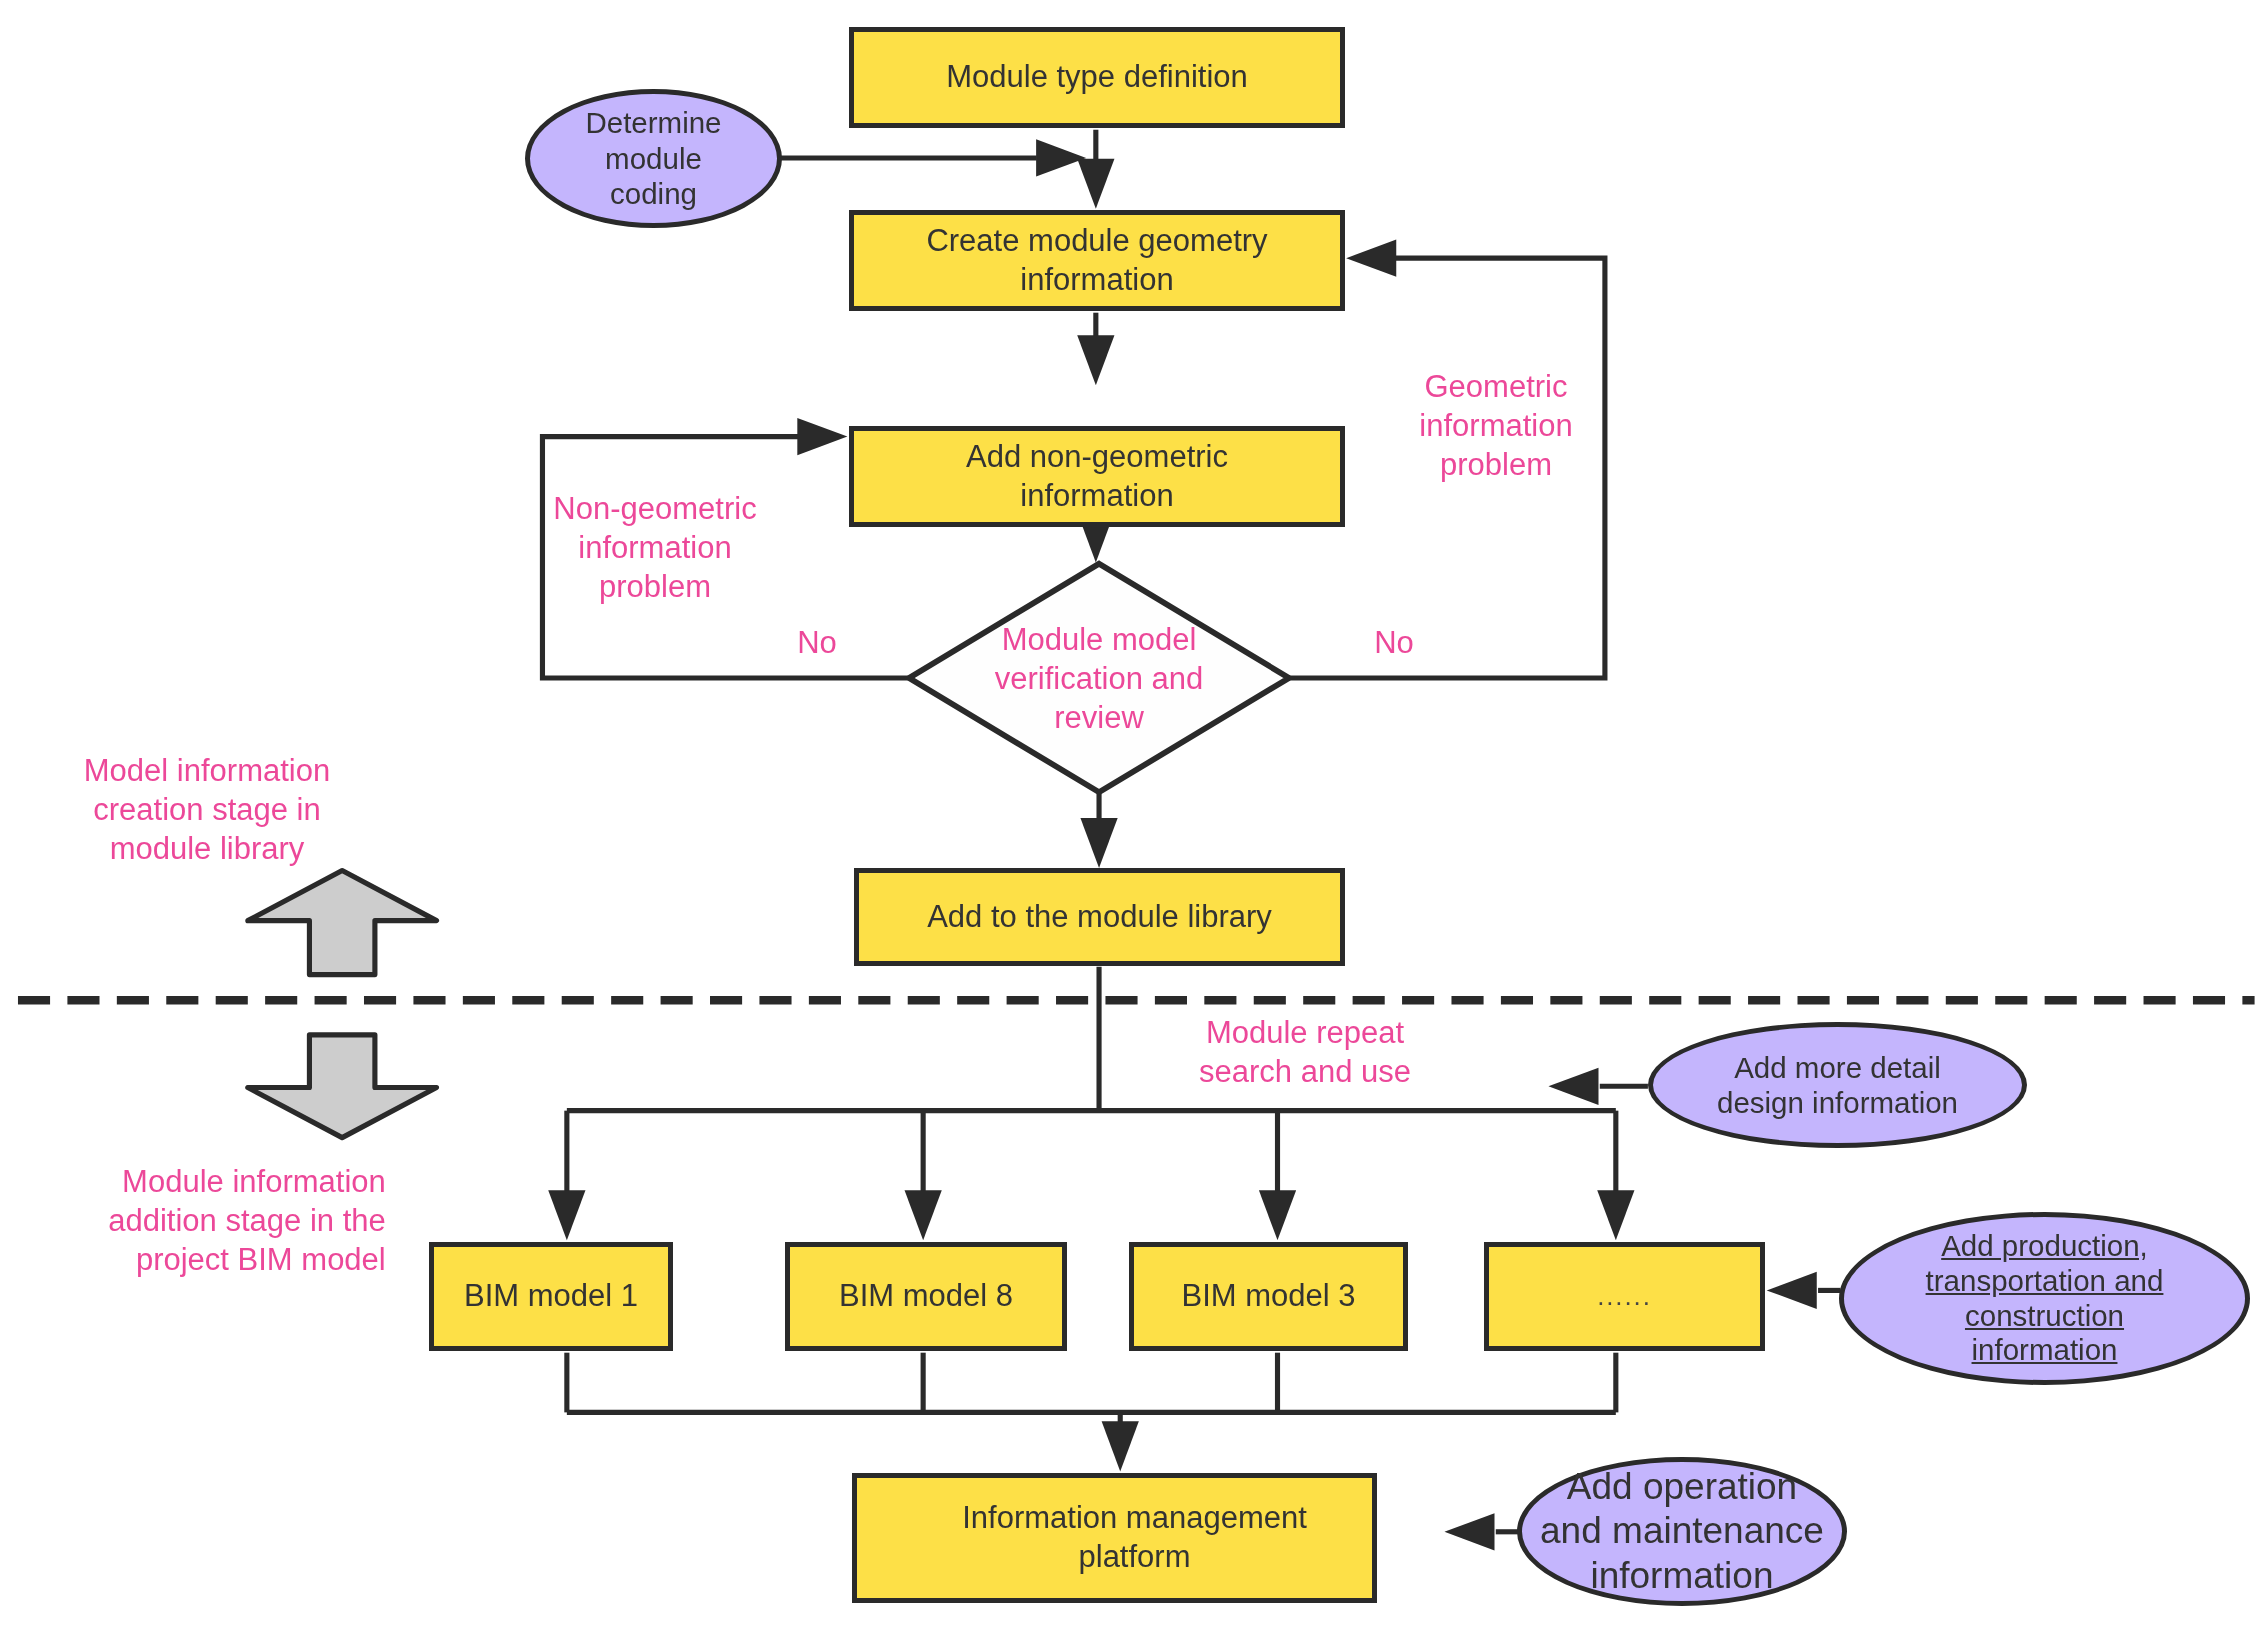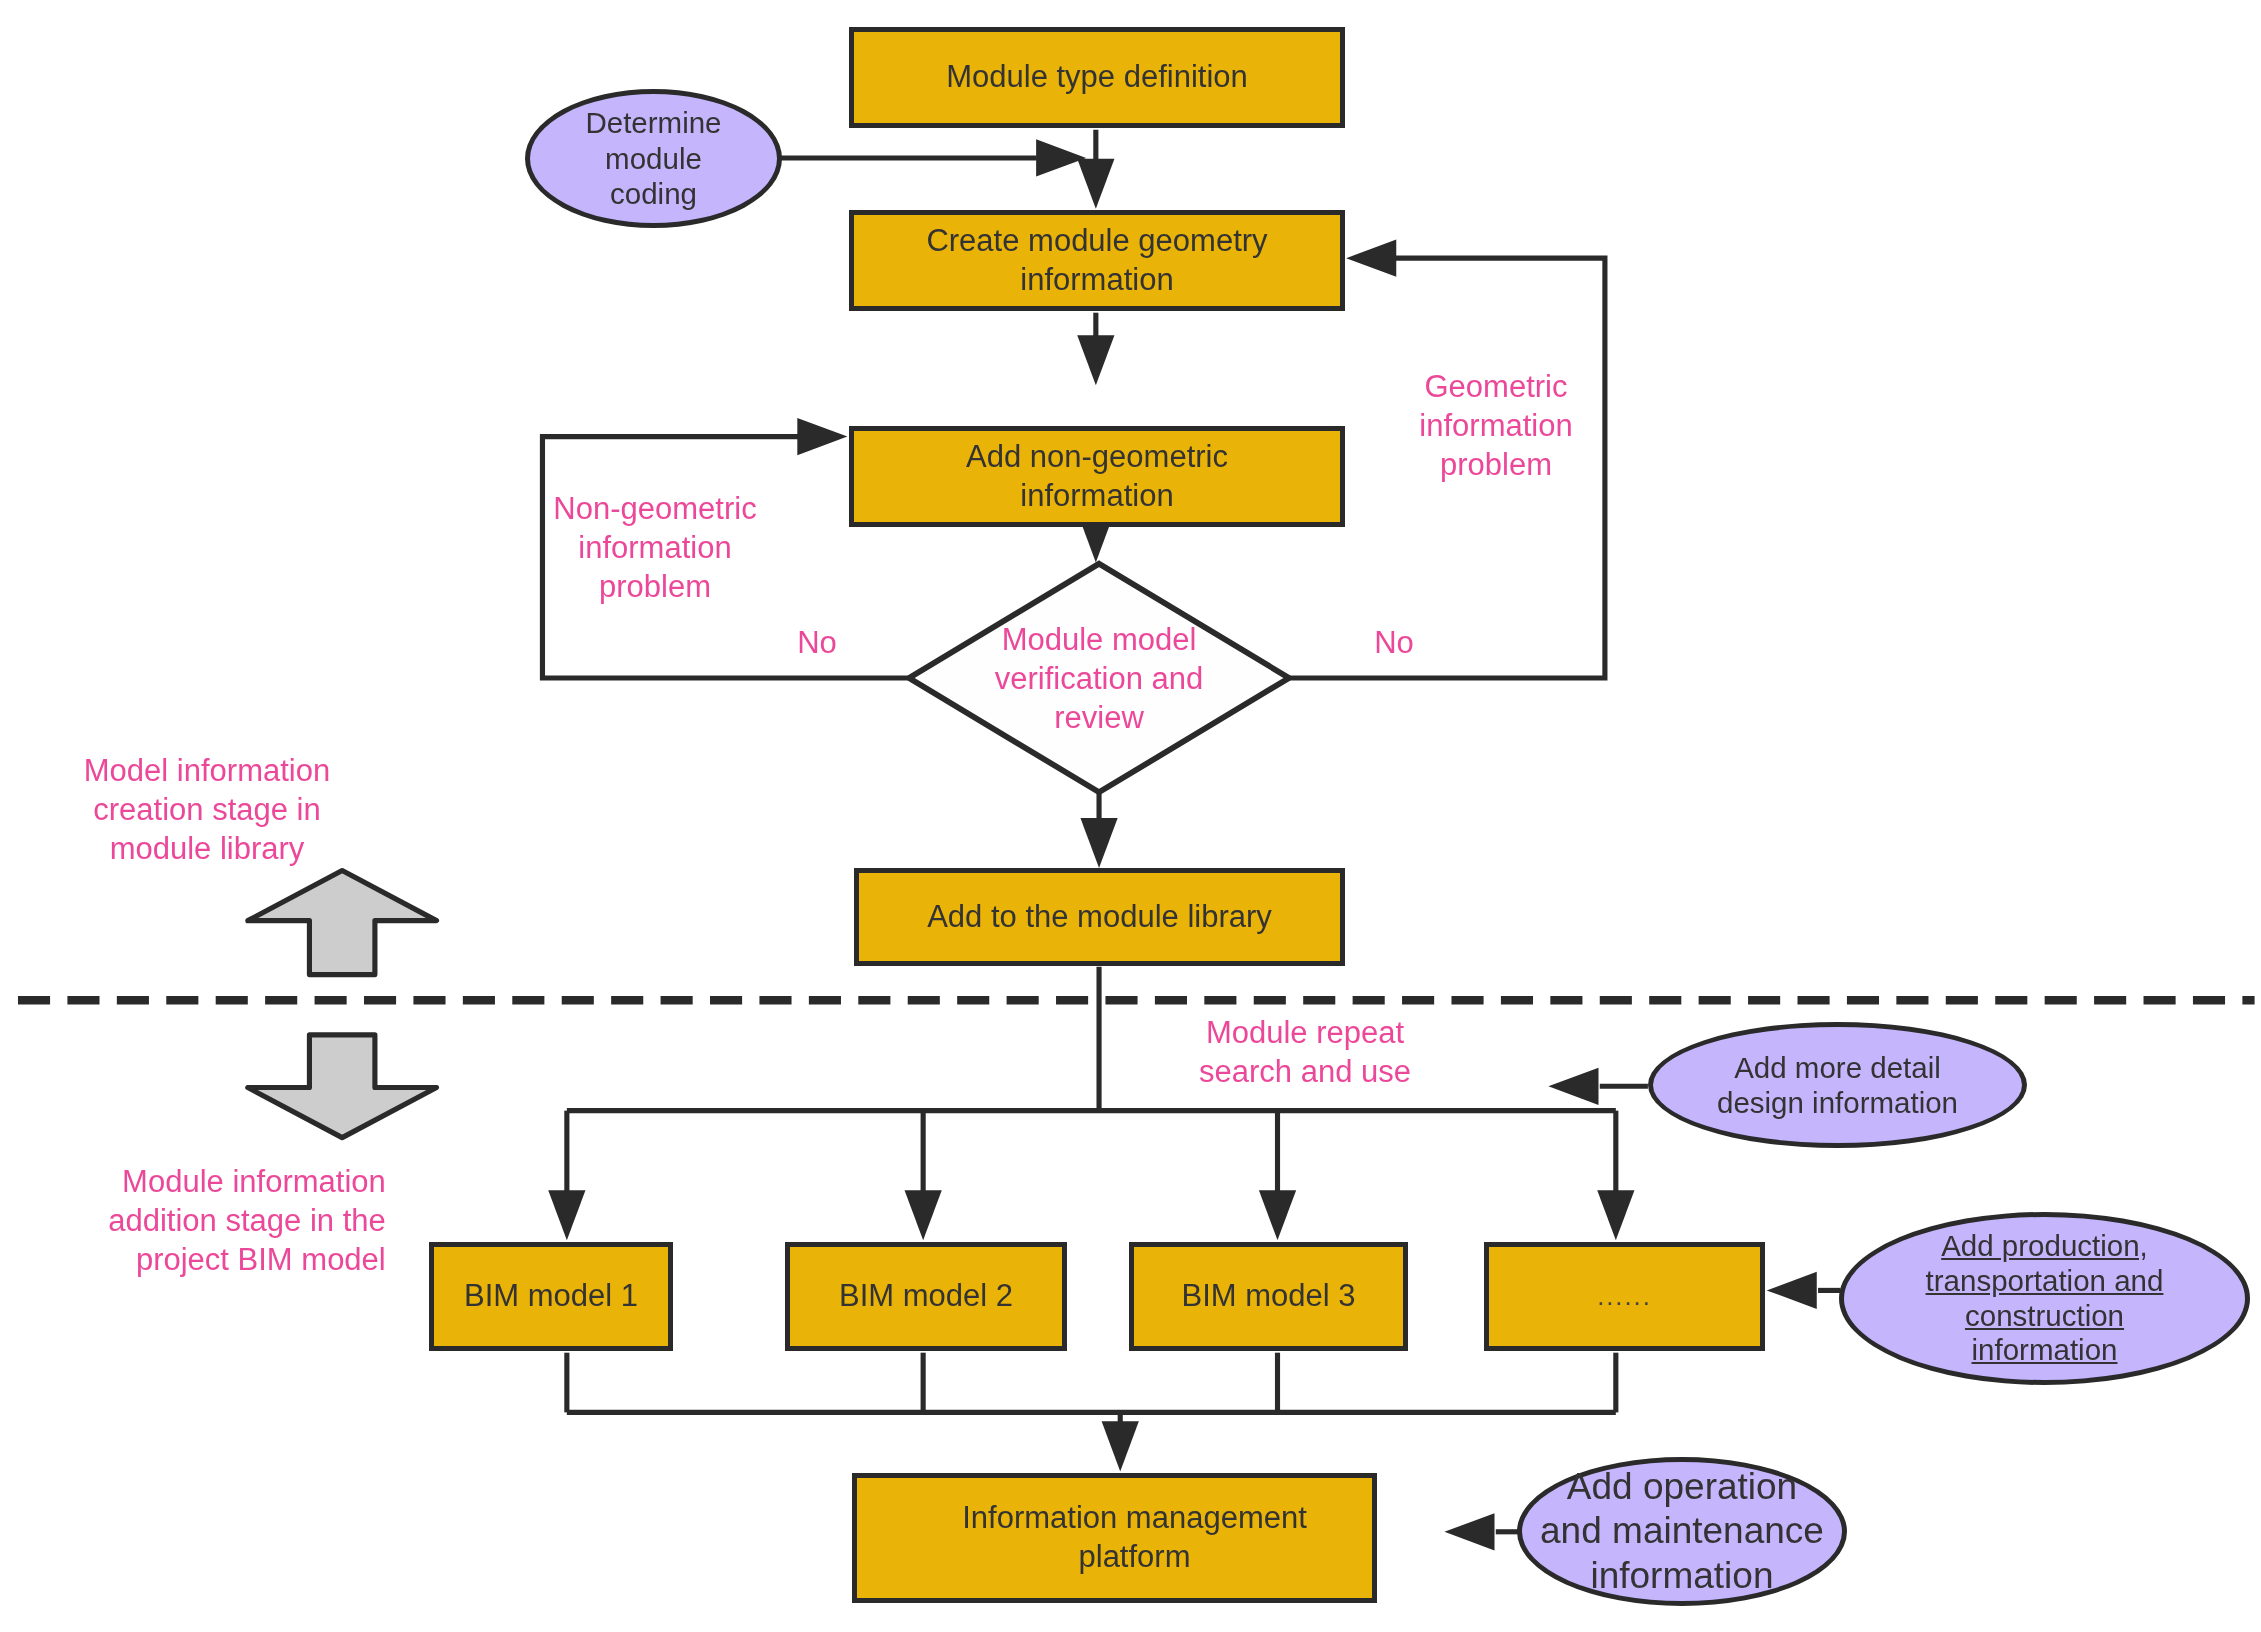--- a/index.html
+++ b/index.html
@@ -1,19 +1,19 @@
 <!DOCTYPE html>
 <html style="font-size:10.3px"><head>
 <meta charset="utf-8">
 <style>
   html,body{margin:0;padding:0;background:#ffffff;}
   #canvas{position:relative;width:2261px;height:1632px;background:#ffffff;overflow:hidden;
           font-family:"Liberation Sans",sans-serif;color:#333;}
   #shapes{position:absolute;left:0;top:0;}
-  .node{position:absolute;background:#eab308;border:5.8px solid #2a2a2a;box-sizing:border-box;
+  .node{position:absolute;background:#fde047;border:5.8px solid #2a2a2a;box-sizing:border-box;
         display:flex;align-items:center;justify-content:center;}
   .ellipse{position:absolute;background:#c4b5fd;border:5.1px solid #2a2a2a;border-radius:50%;
         box-sizing:border-box;display:flex;align-items:center;justify-content:center;}
   .txt{white-space:pre-line;text-align:center;font-size:31px;line-height:1.25;color:#333;}
   .float-txt{position:absolute;transform:translate(-50%,-50%);white-space:pre-line;
         text-align:center;font-size:31px;line-height:1.25;color:#ec4899;}
   .dots{font-size:26px;letter-spacing:1.9px;color:#444;}
 </style>
 </head>
 <body>
@@ -93,21 +93,21 @@
 
   <div class="node" style="left:854px;top:868px;width:491px;height:98px;">
     <span class="txt">Add to the module library</span>
   </div>
 
   <div class="node" style="left:429px;top:1242px;width:244px;height:109px;">
     <span class="txt">BIM model 1</span>
   </div>
 
   <div class="node" style="left:785px;top:1242px;width:282px;height:109px;">
-    <span class="txt">BIM model 2</span>
+    <span class="txt">BIM model 8</span>
   </div>
 
   <div class="node" style="left:1129px;top:1242px;width:279px;height:109px;">
     <span class="txt">BIM model 3</span>
   </div>
 
   <div class="node" style="left:1484px;top:1242px;width:281px;height:109px;">
     <span class="txt dots">......</span>
   </div>
 

